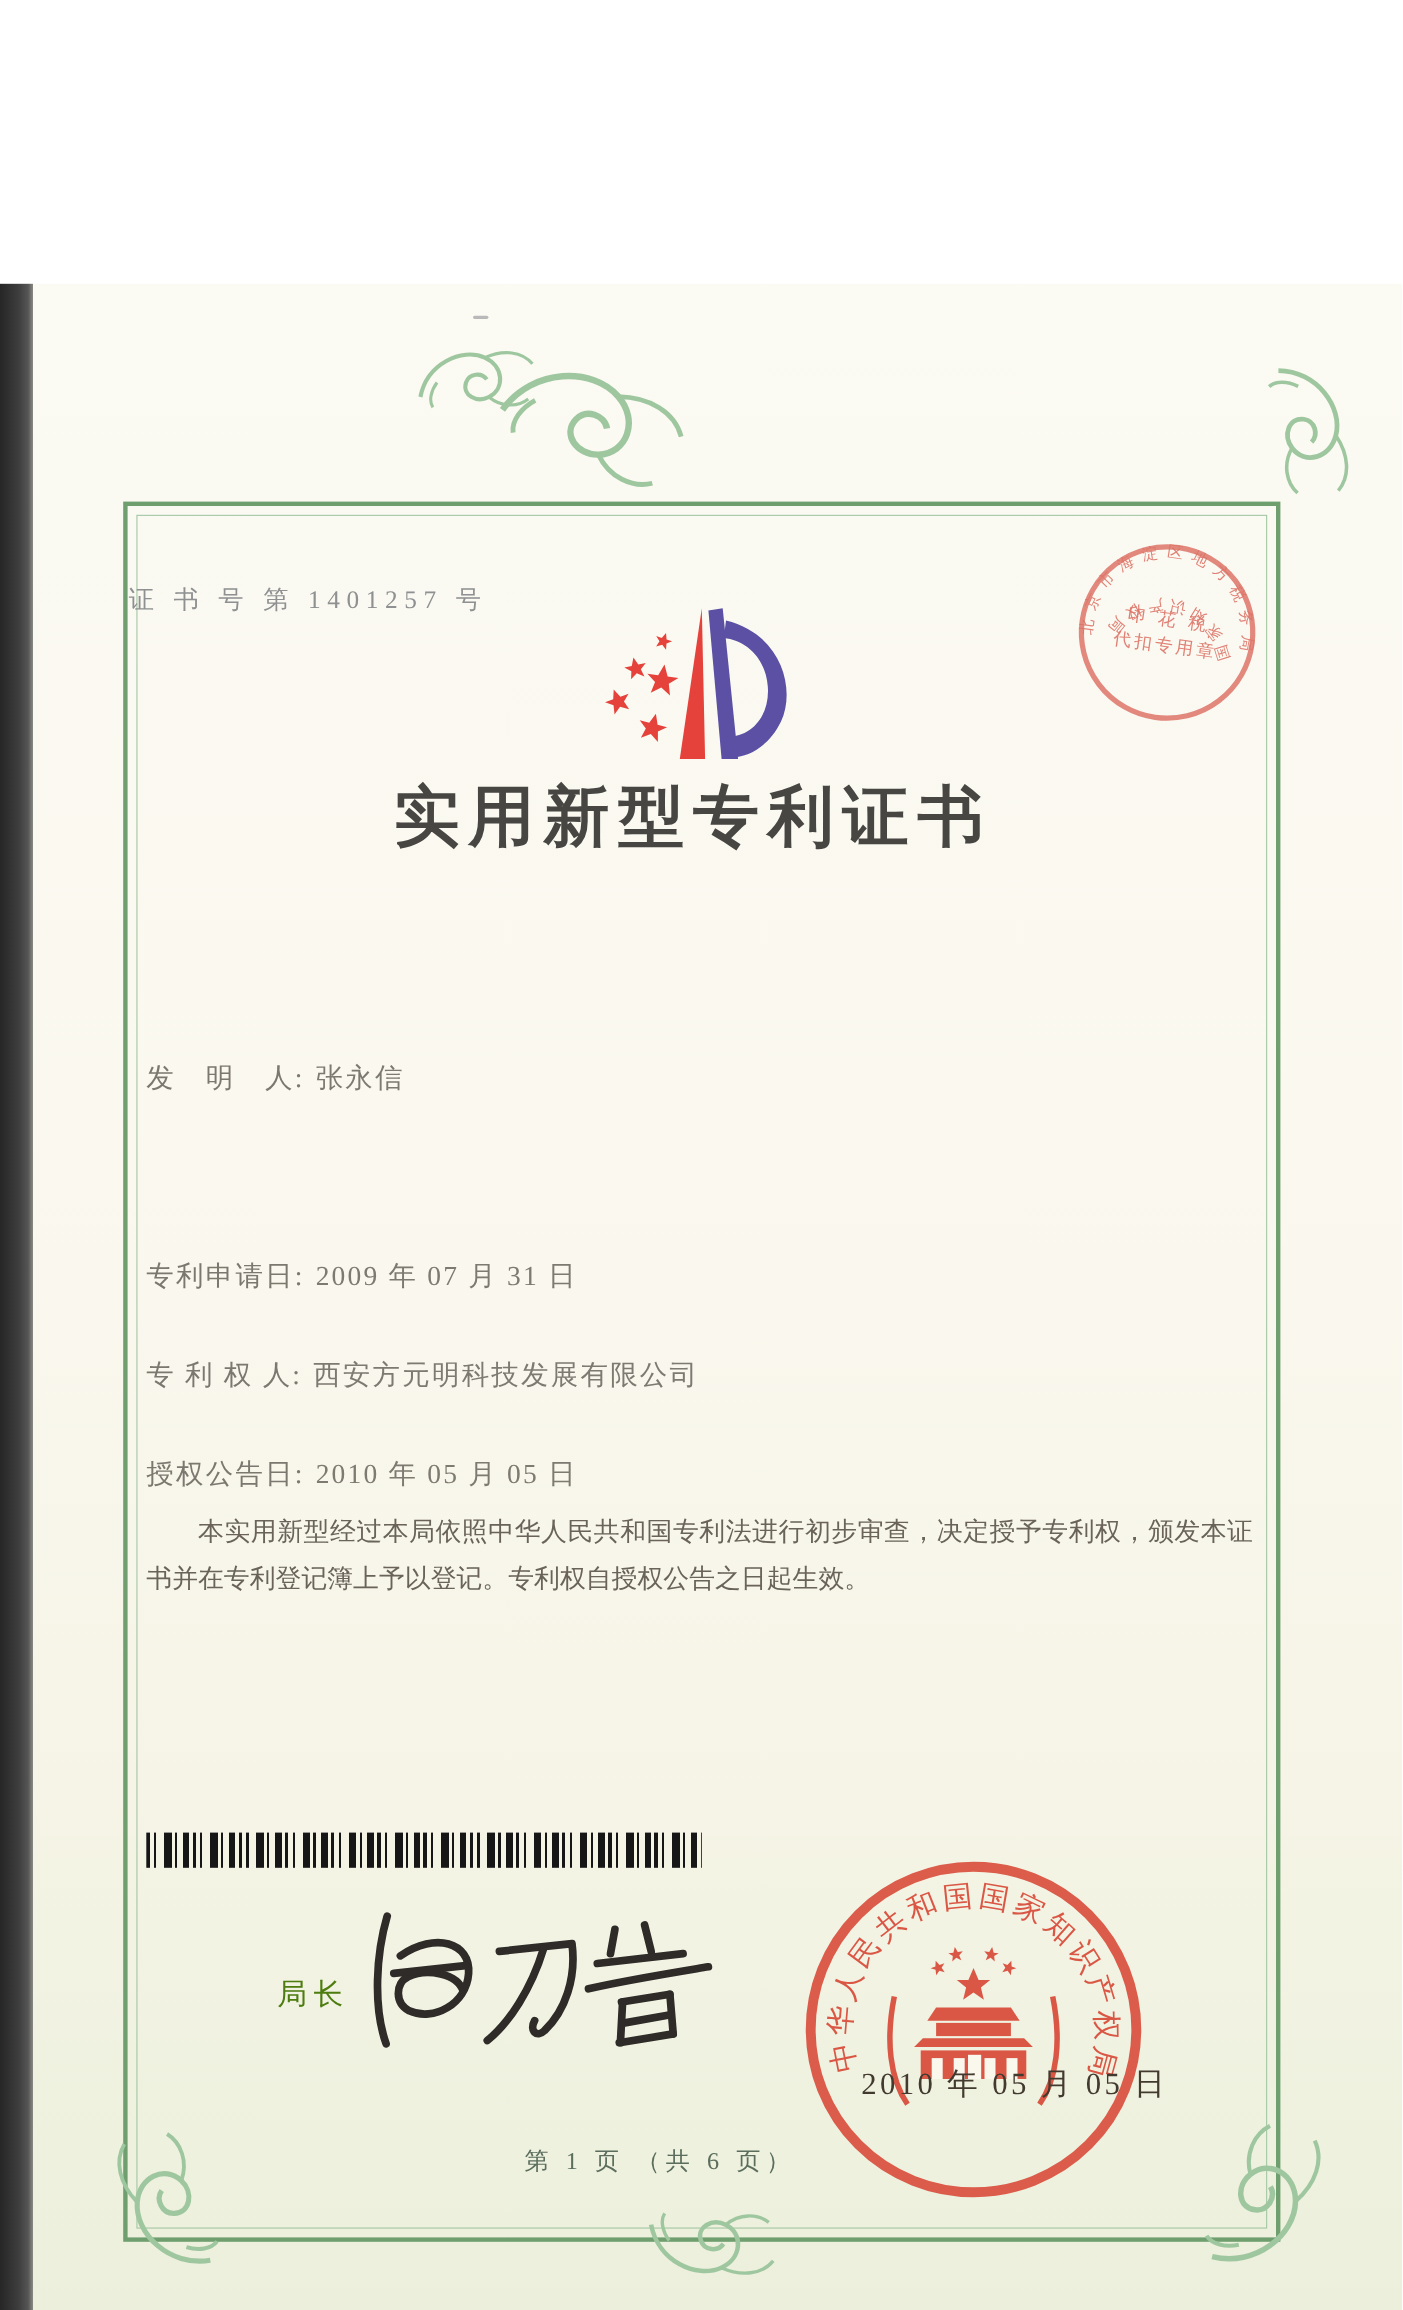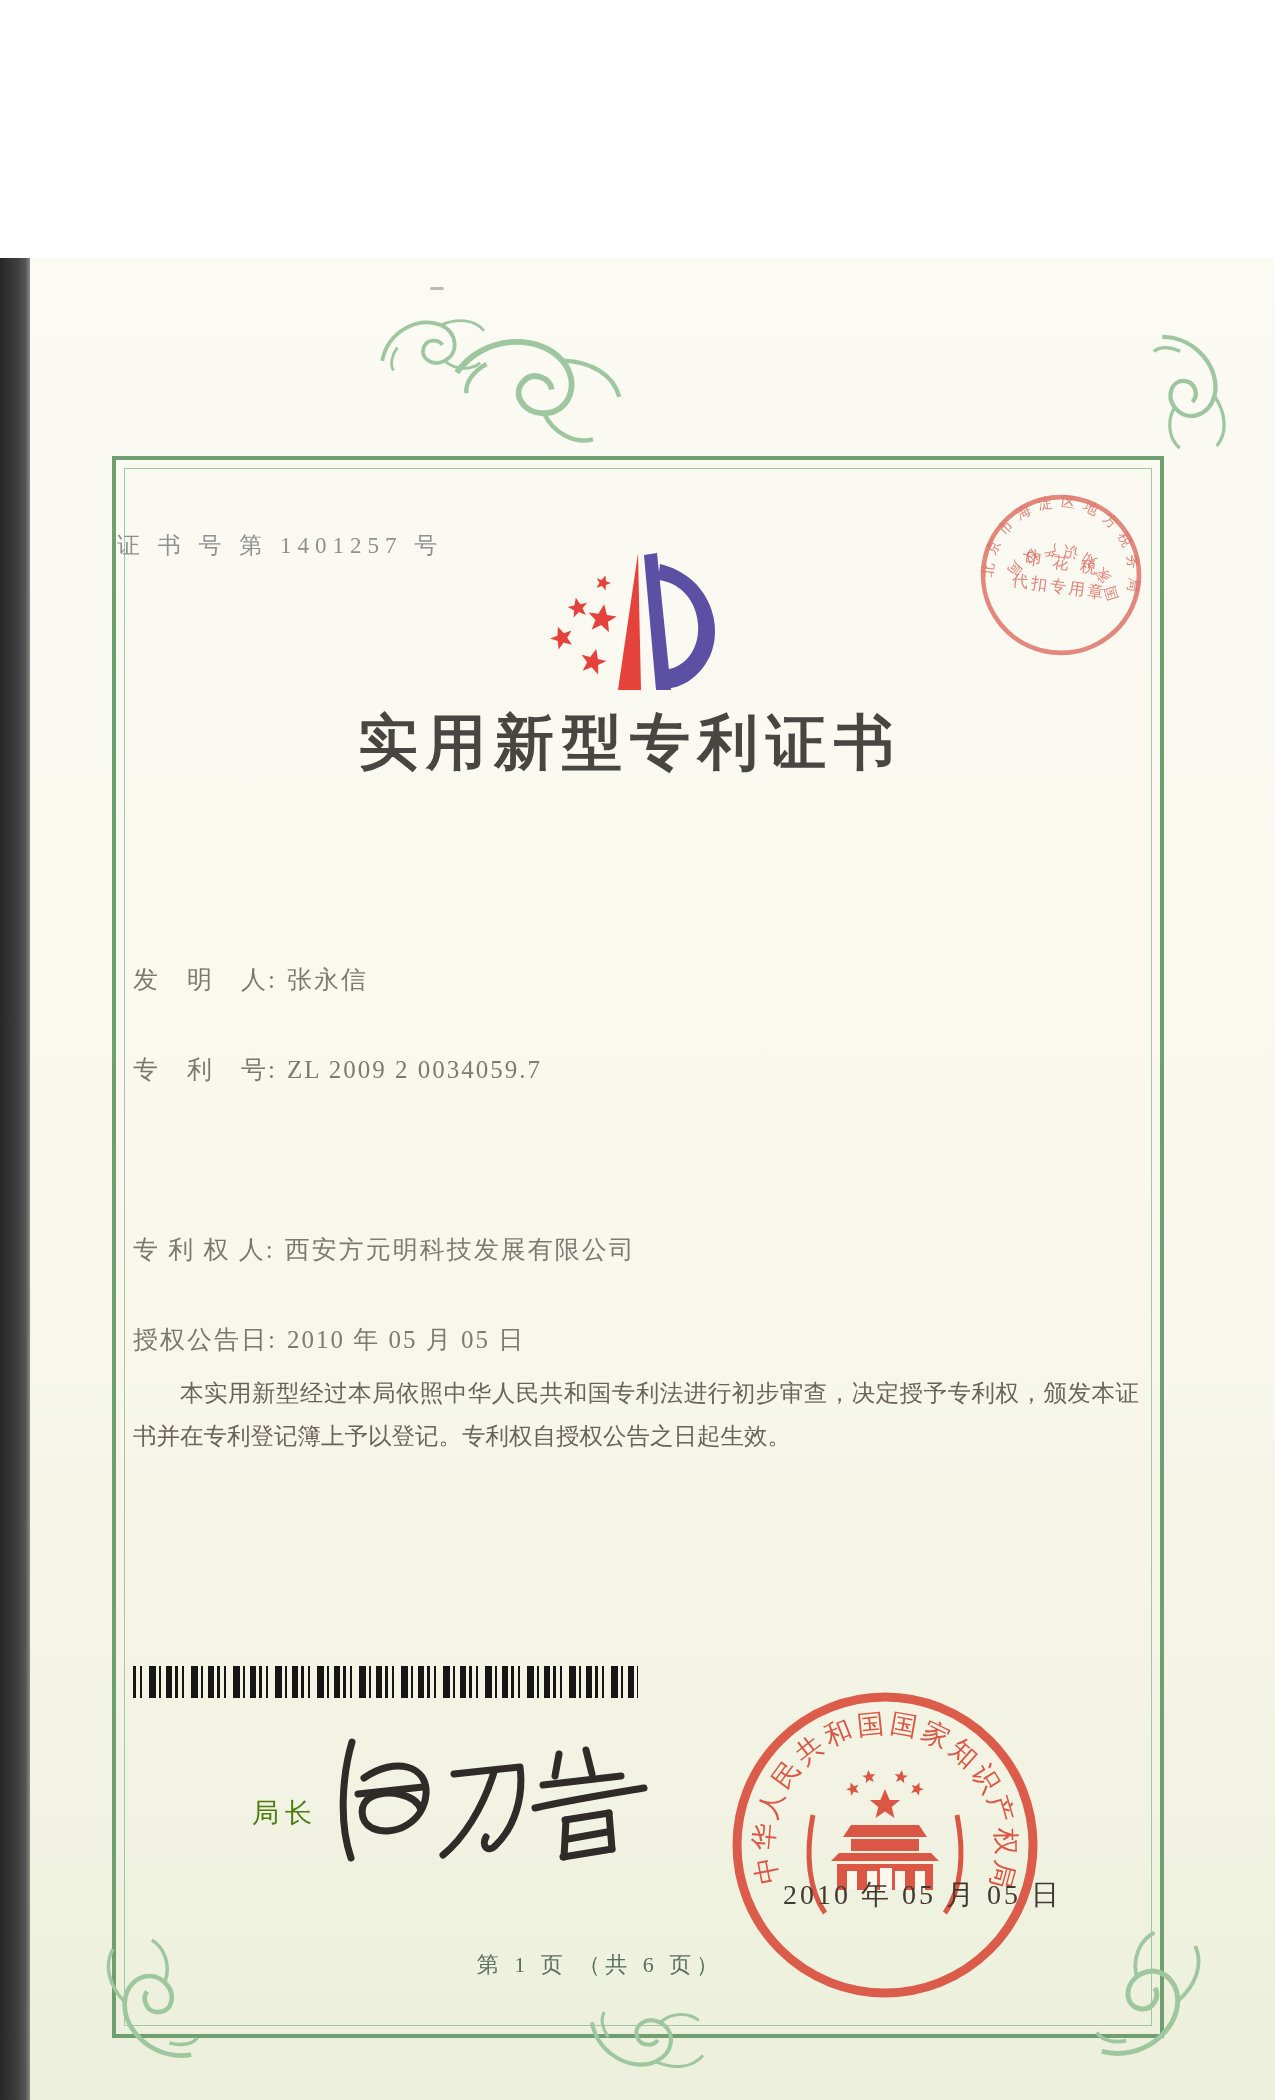--- a/index.html
+++ b/index.html
@@ -99,21 +99,21 @@
     <use href="#star" transform="translate(65,45) scale(0.8) rotate(18)" fill="#e4423a"></use>
     <use href="#star" transform="translate(40,70) scale(1.05) rotate(-12)" fill="#e4423a"></use>
     <use href="#star" transform="translate(64,81) scale(1.5) rotate(8)" fill="#e4423a"></use>
     <use href="#star" transform="translate(24,100) scale(1.2) rotate(-20)" fill="#e4423a"></use>
     <use href="#star" transform="translate(55,124) scale(1.35) rotate(14)" fill="#e4423a"></use>
   </svg>
 
   <h1 class="abs title">实用新型专利证书</h1>
 
   <div class="abs field f1"><span>发　明　人:</span><span class="val">张永信</span></div>
-  <div class="abs field f2"><span>专　利　号:</span><span class="val">ZL 2009 2 0034059.7</span></div>
+  <div class="abs field f3"><span>专利申请日:</span><span class="val">2009 年 07 月 31 日</span></div>
   <div class="abs field f4"><span>专 利 权 人:</span><span class="val">西安方元明科技发展有限公司</span></div>
   <div class="abs field f5"><span>授权公告日:</span><span class="val">2010 年 05 月 05 日</span></div>
 
   <div class="abs body-text">
     <p>本实用新型经过本局依照中华人民共和国专利法进行初步审查，决定授予专利权，颁发本证书并在专利登记簿上予以登记。专利权自授权公告之日起生效。</p>
   </div>
 
   <div class="abs barcode"></div>
 
   <div class="abs director-label">局长</div>

